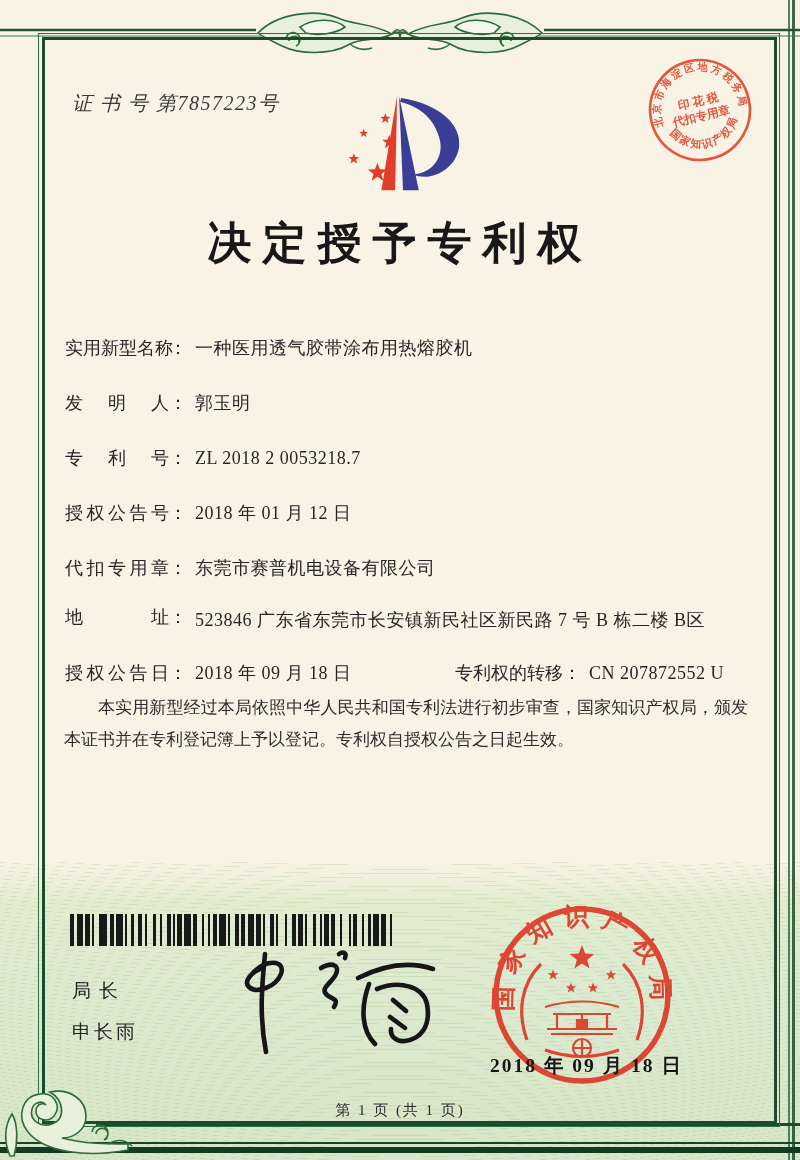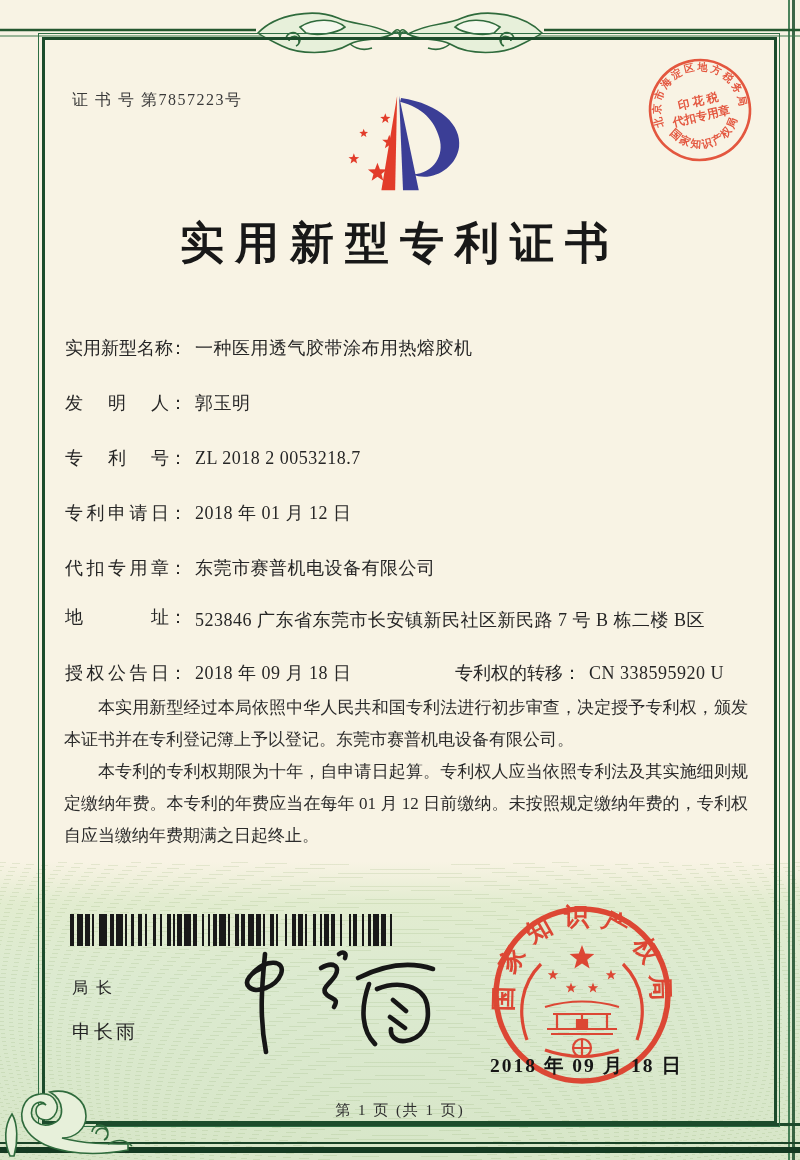--- a/index.html
+++ b/index.html
@@ -24,38 +24,38 @@
     left:38px;top:33px;width:740px;height:1092px;
     border:1.5px solid #2e6e44;
   }
   .frame-inner{position:absolute;left:2.5px;top:2.5px;right:2.5px;bottom:2.5px;border:3px solid #1c4c2c;}
   .right-rule-a{left:788px;top:0;width:1.5px;height:1160px;background:#2e6e44;opacity:.85;}
   .right-rule-b{left:792px;top:0;width:3px;height:1160px;background:#1c4c2c;opacity:.85;}
   .bottom-hline{left:96px;top:1123px;width:704px;height:2.5px;background:#1d4a2b;}
   .bottom-band-thin{left:0;top:1142px;width:800px;height:1.5px;background:#1a4427;}
   .bottom-band-thick{left:0;top:1147px;width:800px;height:6px;background:#143a21;}
   
-  .cert-no{left:72px;top:90px;font-size:16px;letter-spacing:1.5px;color:#3a3a3a;}
+  .cert-no{left:72px;top:90px;font-size:20px;letter-spacing:1.5px;color:#3a3a3a;font-style:italic;}
   .title{left:0;top:214px;width:800px;text-align:center;font-size:44px;font-weight:bold;letter-spacing:11px;color:#181818;}
   .frow{left:65px;font-size:18px;white-space:nowrap;color:#262626;}
   .flabel{display:inline-block;width:104px;text-align:justify;text-align-last:justify;vertical-align:top;}
   .fcolon{display:inline-block;margin-right:8px;}
   .fvalue{letter-spacing:.5px;}
   .fvalue-wrap{display:inline-block;width:556px;white-space:normal;word-break:break-all;line-height:1.75;vertical-align:top;letter-spacing:.5px;}
   .grant-no-group{position:absolute;left:390px;top:0;white-space:nowrap;}
   .grant-no-group .flabel{width:auto;}
   .body-text{left:64px;top:692px;width:684px;font-size:17px;line-height:32px;text-align:justify;word-break:break-all;}
   .body-text p{margin:0;text-indent:2em;}
   
   .barcode{left:70px;top:914px;width:404px;height:32px;font-size:0;white-space:nowrap;overflow:hidden;}
   .barcode span{display:inline-block;height:100%;}
   .barcode .bar{background:#191919;}
   .barcode .gap{background:transparent;}
   
-  .officer-title{left:72px;top:978px;font-size:16px;letter-spacing:8px;color:#222;}
+  .officer-title{left:72px;top:978px;font-size:19px;letter-spacing:8px;color:#222;}
   .officer-name{left:72px;top:1019px;font-size:19px;letter-spacing:3px;color:#222;}
   .signature{left:200px;top:942px;}
   
   .tax-stamp{left:644px;top:54px;transform:rotate(-13deg);opacity:.92;}
   .cnipa-seal{left:487px;top:900px;opacity:.93;}
   .seal-date{left:490px;top:1052px;font-size:19.5px;letter-spacing:2px;color:#161616;font-weight:bold;}
   
   .page-footer{left:0;top:1101px;width:800px;text-align:center;font-size:15px;letter-spacing:2px;color:#2e2e2e;}
   
   .logo{left:330px;top:92px;}
@@ -136,51 +136,50 @@
   <text font-size="10" fill="#e24a32" font-weight="bold" letter-spacing="2.5">
     <textPath href="#taxTop" startOffset="50%" text-anchor="middle">北京市海淀区地方税务局</textPath>
   </text>
   <text font-size="10.5" fill="#e24a32" font-weight="bold" letter-spacing="1.5">
     <textPath href="#taxBot" startOffset="50%" text-anchor="middle">国家知识产权局</textPath>
   </text>
   <text x="55" y="50" text-anchor="middle" font-size="11.5" font-weight="bold" fill="#e24a32">印 花 税</text>
   <text x="55" y="65" text-anchor="middle" font-size="11.5" font-weight="bold" fill="#e24a32">代扣专用章</text>
 </svg>
 
-<div class="abs title">实用新型专利证书</div>
+<div class="abs title">决定授予专利权</div>
 
 <div class="abs frow" style="top:336px">
   <span class="flabel">实用新型名称</span><span class="fcolon">：</span><span class="fvalue">一种医用透气胶带涂布用热熔胶机</span>
 </div>
 <div class="abs frow" style="top:391px">
   <span class="flabel">发明人</span><span class="fcolon">：</span><span class="fvalue">郭玉明</span>
 </div>
 <div class="abs frow" style="top:446px">
   <span class="flabel">专利号</span><span class="fcolon">：</span><span class="fvalue">ZL 2018 2 0053218.7</span>
 </div>
 <div class="abs frow" style="top:501px">
-  <span class="flabel">专利申请日</span><span class="fcolon">：</span><span class="fvalue">2018 年 01 月 12 日</span>
+  <span class="flabel">授权公告号</span><span class="fcolon">：</span><span class="fvalue">2018 年 01 月 12 日</span>
 </div>
 <div class="abs frow" style="top:556px">
   <span class="flabel">代扣专用章</span><span class="fcolon">：</span><span class="fvalue">东莞市赛普机电设备有限公司</span>
 </div>
 <div class="abs frow" style="top:605px">
   <span class="flabel">地址</span><span class="fcolon">：</span><span class="fvalue-wrap">523846 广东省东莞市长安镇新民社区新民路 7 号 B 栋二楼 B区</span>
 </div>
 
 <div class="abs frow" style="top:661px">
   <span class="flabel">授权公告日</span><span class="fcolon">：</span><span class="fvalue">2018 年 09 月 18 日</span>
   <span class="grant-no-group">
-    <span class="flabel">专利权的转移</span><span class="fcolon">：</span><span class="fvalue">CN 338595920 U</span>
+    <span class="flabel">专利权的转移</span><span class="fcolon">：</span><span class="fvalue">CN 207872552 U</span>
   </span>
 </div>
 
 <div class="abs body-text">
-  <p>本实用新型经过本局依照中华人民共和国专利法进行初步审查，决定授予专利权，颁发本证书并在专利登记簿上予以登记。东莞市赛普机电设备有限公司。</p>
-  <p>本专利的专利权期限为十年，自申请日起算。专利权人应当依照专利法及其实施细则规定缴纳年费。本专利的年费应当在每年 01 月 12 日前缴纳。未按照规定缴纳年费的，专利权自应当缴纳年费期满之日起终止。</p>
+  <p>本实用新型经过本局依照中华人民共和国专利法进行初步审查，国家知识产权局，颁发本证书并在专利登记簿上予以登记。专利权自授权公告之日起生效。</p>
 </div>
 
 <div class="abs barcode"><span class="bar" style="width: 4.4px;"></span><span class="gap" style="width: 2.2px;"></span><span class="bar" style="width: 6.6px;"></span><span class="gap" style="width: 2.2px;"></span><span class="bar" style="width: 4.4px;"></span><span class="gap" style="width: 2.2px;"></span><span class="bar" style="width: 2.2px;"></span><span class="gap" style="width: 4.4px;"></span><span class="bar" style="width: 8.8px;"></span><span class="gap" style="width: 2.2px;"></span><span class="bar" style="width: 4.4px;"></span><span class="gap" style="width: 2.2px;"></span><span class="bar" style="width: 6.6px;"></span><span class="gap" style="width: 2.2px;"></span><span class="bar" style="width: 2.2px;"></span><span class="gap" style="width: 4.4px;"></span><span class="bar" style="width: 2.2px;"></span><span class="gap" style="width: 4.4px;"></span><span class="bar" style="width: 4.4px;"></span><span class="gap" style="width: 2.2px;"></span><span class="bar" style="width: 2.2px;"></span><span class="gap" style="width: 6.6px;"></span><span class="bar" style="width: 2.2px;"></span><span class="gap" style="width: 4.4px;"></span><span class="bar" style="width: 2.2px;"></span><span class="gap" style="width: 4.4px;"></span><span class="bar" style="width: 4.4px;"></span><span class="gap" style="width: 2.2px;"></span><span class="bar" style="width: 2.2px;"></span><span class="gap" style="width: 2.2px;"></span><span class="bar" style="width: 4.4px;"></span><span class="gap" style="width: 2.2px;"></span><span class="bar" style="width: 6.6px;"></span><span class="gap" style="width: 2.2px;"></span><span class="bar" style="width: 4.4px;"></span><span class="gap" style="width: 4.4px;"></span><span class="bar" style="width: 2.2px;"></span><span class="gap" style="width: 4.4px;"></span><span class="bar" style="width: 2.2px;"></span><span class="gap" style="width: 2.2px;"></span><span class="bar" style="width: 4.4px;"></span><span class="gap" style="width: 2.2px;"></span><span class="bar" style="width: 6.6px;"></span><span class="gap" style="width: 2.2px;"></span><span class="bar" style="width: 2.2px;"></span><span class="gap" style="width: 4.4px;"></span><span class="bar" style="width: 4.4px;"></span><span class="gap" style="width: 2.2px;"></span><span class="bar" style="width: 4.4px;"></span><span class="gap" style="width: 2.2px;"></span><span class="bar" style="width: 6.6px;"></span><span class="gap" style="width: 2.2px;"></span><span class="bar" style="width: 4.4px;"></span><span class="gap" style="width: 2.2px;"></span><span class="bar" style="width: 2.2px;"></span><span class="gap" style="width: 4.4px;"></span><span class="bar" style="width: 4.4px;"></span><span class="gap" style="width: 2.2px;"></span><span class="bar" style="width: 2.2px;"></span><span class="gap" style="width: 6.6px;"></span><span class="bar" style="width: 2.2px;"></span><span class="gap" style="width: 4.4px;"></span><span class="bar" style="width: 4.4px;"></span><span class="gap" style="width: 2.2px;"></span><span class="bar" style="width: 4.4px;"></span><span class="gap" style="width: 2.2px;"></span><span class="bar" style="width: 2.2px;"></span><span class="gap" style="width: 6.6px;"></span><span class="bar" style="width: 2.2px;"></span><span class="gap" style="width: 4.4px;"></span><span class="bar" style="width: 2.2px;"></span><span class="gap" style="width: 2.2px;"></span><span class="bar" style="width: 4.4px;"></span><span class="gap" style="width: 2.2px;"></span><span class="bar" style="width: 4.4px;"></span><span class="gap" style="width: 4.4px;"></span><span class="bar" style="width: 2.2px;"></span><span class="gap" style="width: 6.6px;"></span><span class="bar" style="width: 2.2px;"></span><span class="gap" style="width: 2.2px;"></span><span class="bar" style="width: 4.4px;"></span><span class="gap" style="width: 4.4px;"></span><span class="bar" style="width: 2.2px;"></span><span class="gap" style="width: 4.4px;"></span><span class="bar" style="width: 2.2px;"></span><span class="gap" style="width: 2.2px;"></span><span class="bar" style="width: 6.6px;"></span><span class="gap" style="width: 2.2px;"></span><span class="bar" style="width: 4.4px;"></span><span class="gap" style="width: 4.4px;"></span><span class="bar" style="width: 2.2px;"></span><span class="gap" style="width: 4.4px;"></span></div>
 
 <div class="abs officer-title">局长</div>
 <div class="abs officer-name">申长雨</div>
 
 <svg class="abs signature" width="240" height="125" viewBox="0 0 240 125">
   <g fill="none" stroke="#161616" stroke-width="4.6" stroke-linecap="round" stroke-linejoin="round">
     <path d="M52,32 C66,16 86,18 81,32 C76,45 56,52 49,45 C43,39 52,30 62,26"></path>

